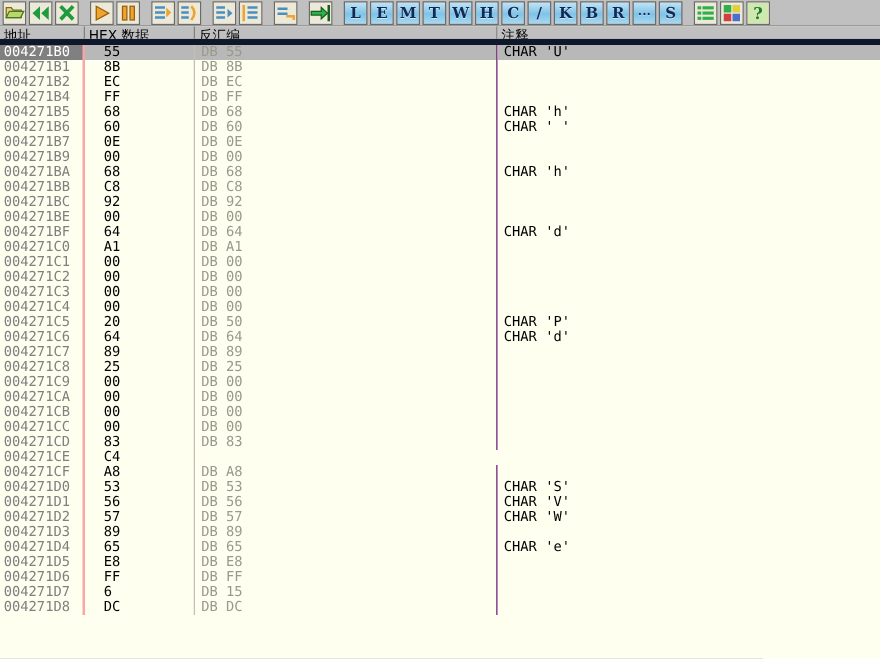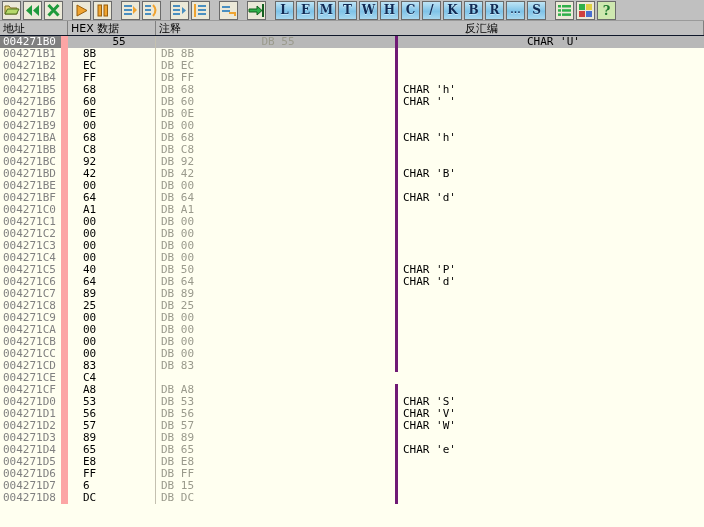--- a/index.html
+++ b/index.html
@@ -69,21 +69,21 @@
   }
   #hdr {
     display: flex;
     height: 15px;
     background: #c0c0c0;
     font-family: "DejaVu Sans", sans-serif;
     font-size: 11px;
     line-height: 15px;
     color: #000;
     box-sizing: border-box;
-    border-bottom: 1px solid #0f172a;
+    border-bottom: 5px solid #0f172a;
   }
   .hcell {
     box-sizing: border-box;
     padding-left: 3px;
     border-right: 1px solid #808080;
     background: #c0c0c0;
     white-space: nowrap;
     overflow: hidden;
     cursor: pointer;
   }
@@ -104,44 +104,43 @@
     white-space: nowrap;
   }
   .row.sel .c-addr {
     background: #808080;
     color: #ffffff;
   }
   .row.sel .c-hex,
   .row.sel .c-dis,
   .row.sel .c-cmt {
     background: #b8b8b8;
-    text-align: center;
   }
   .cell {
     box-sizing: border-box;
     overflow: hidden;
     white-space: nowrap;
   }
   .c-addr {
     width: 68px;
     padding-left: 3px;
     color: #808080;
-    border-right: 7px solid #fca5a5;
+    border-right: 2px solid #fca5a5;
   }
   .c-hex {
     width: 88px;
     padding-left: 15px;
     color: #000000;
     border-right: 1px solid #c4c0b0;
   }
   .c-dis {
     width: 242px;
     padding-left: 5px;
     color: #9a9a8c;
-    border-right: 3px solid #701a75;
+    border-right: 1px solid #701a75;
   }
   .c-cmt {
     width: 306px;
     padding-left: 5px;
     color: #000000;
   }
 </style>
 </head>
 <body>
 
@@ -301,22 +300,22 @@
         <rect x="0" y="0" width="17" height="17" fill="#cfe8b0"></rect>
         <text x="8.5" y="13" font-family="DejaVu Serif, serif" font-size="13" font-weight="bold" fill="#1f7a2f" text-anchor="middle">?</text>
       </svg>
     </div>
   </div>
 
 <div id="grid">
   <div id="hdr">
     <div class="hcell h-addr">地址</div>
     <div class="hcell h-hex">HEX 数据</div>
+    <div class="hcell h-dis">反汇编</div>
     <div class="hcell h-cmt">注释</div>
-    <div class="hcell h-dis">反汇编</div>
   </div>
   <div id="rows">
       <div class="row sel">
         <div class="cell c-addr">004271B0</div>
         <div class="cell c-hex">55</div>
         <div class="cell c-dis">DB  55</div>
         <div class="cell c-cmt">CHAR 'U'</div>
       </div>
       <div class="row">
         <div class="cell c-addr">004271B1</div>
@@ -372,26 +371,20 @@
         <div class="cell c-dis">DB  C8</div>
         <div class="cell c-cmt"></div>
       </div>
       <div class="row">
         <div class="cell c-addr">004271BC</div>
         <div class="cell c-hex">92</div>
         <div class="cell c-dis">DB  92</div>
         <div class="cell c-cmt"></div>
       </div>
       <div class="row">
-        <div class="cell c-addr">004271BD</div>
-        <div class="cell c-hex">42</div>
-        <div class="cell c-dis">DB  42</div>
-        <div class="cell c-cmt">CHAR 'B'</div>
-      </div>
-      <div class="row">
         <div class="cell c-addr">004271BE</div>
         <div class="cell c-hex">00</div>
         <div class="cell c-dis">DB  00</div>
         <div class="cell c-cmt"></div>
       </div>
       <div class="row">
         <div class="cell c-addr">004271BF</div>
         <div class="cell c-hex">64</div>
         <div class="cell c-dis">DB  64</div>
         <div class="cell c-cmt">CHAR 'd'</div>
@@ -421,21 +414,21 @@
         <div class="cell c-cmt"></div>
       </div>
       <div class="row">
         <div class="cell c-addr">004271C4</div>
         <div class="cell c-hex">00</div>
         <div class="cell c-dis">DB  00</div>
         <div class="cell c-cmt"></div>
       </div>
       <div class="row">
         <div class="cell c-addr">004271C5</div>
-        <div class="cell c-hex">40</div>
+        <div class="cell c-hex">20</div>
         <div class="cell c-dis">DB  50</div>
         <div class="cell c-cmt">CHAR 'P'</div>
       </div>
       <div class="row">
         <div class="cell c-addr">004271C6</div>
         <div class="cell c-hex">64</div>
         <div class="cell c-dis">DB  64</div>
         <div class="cell c-cmt">CHAR 'd'</div>
       </div>
       <div class="row">

